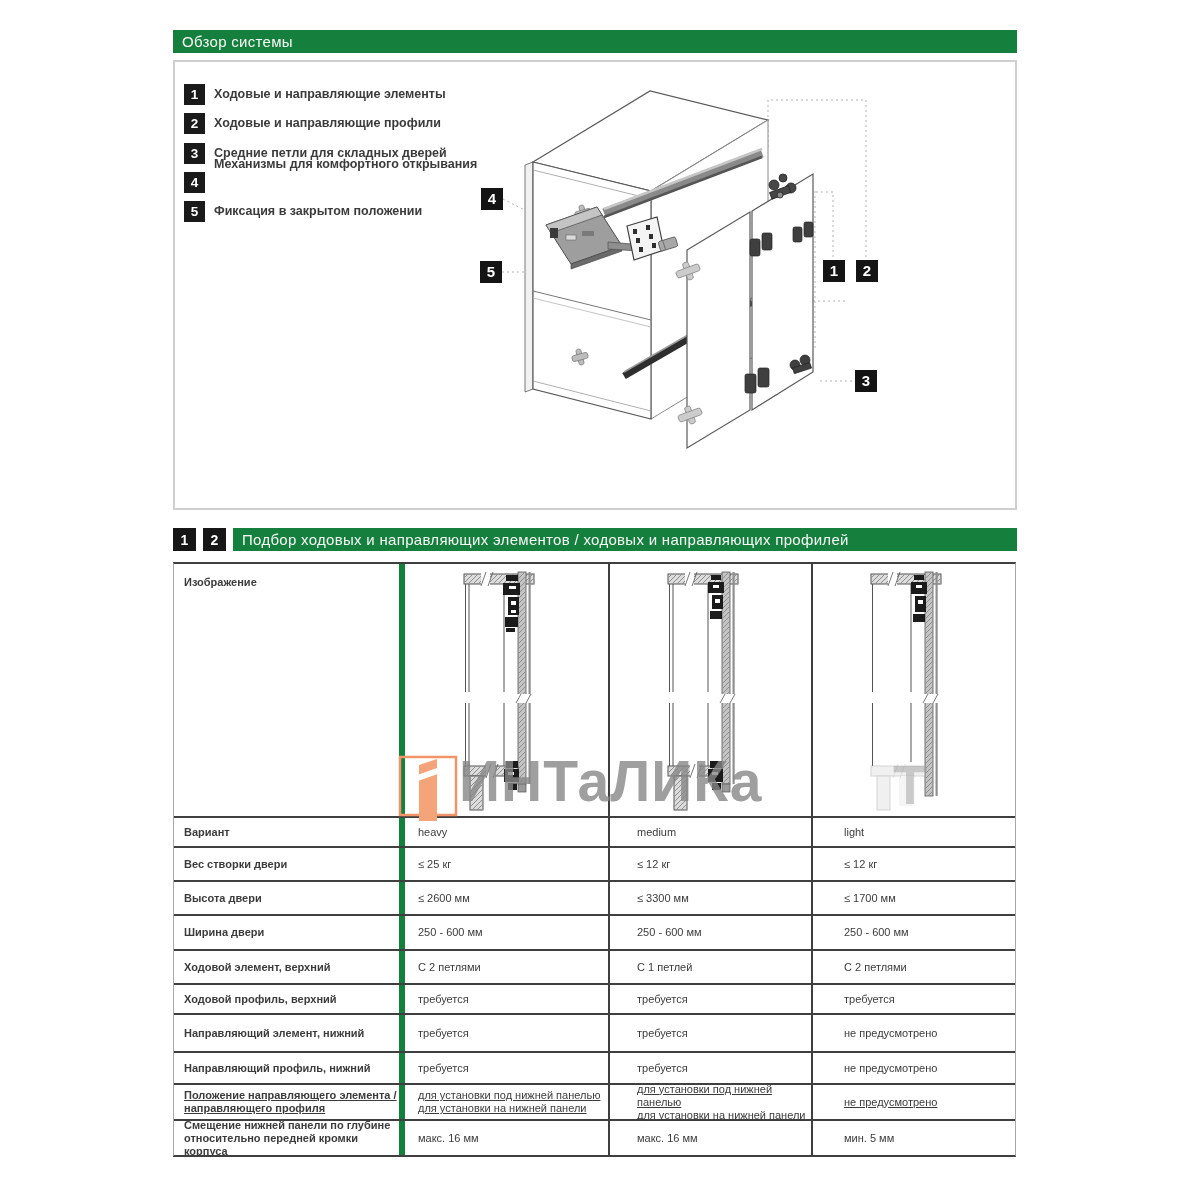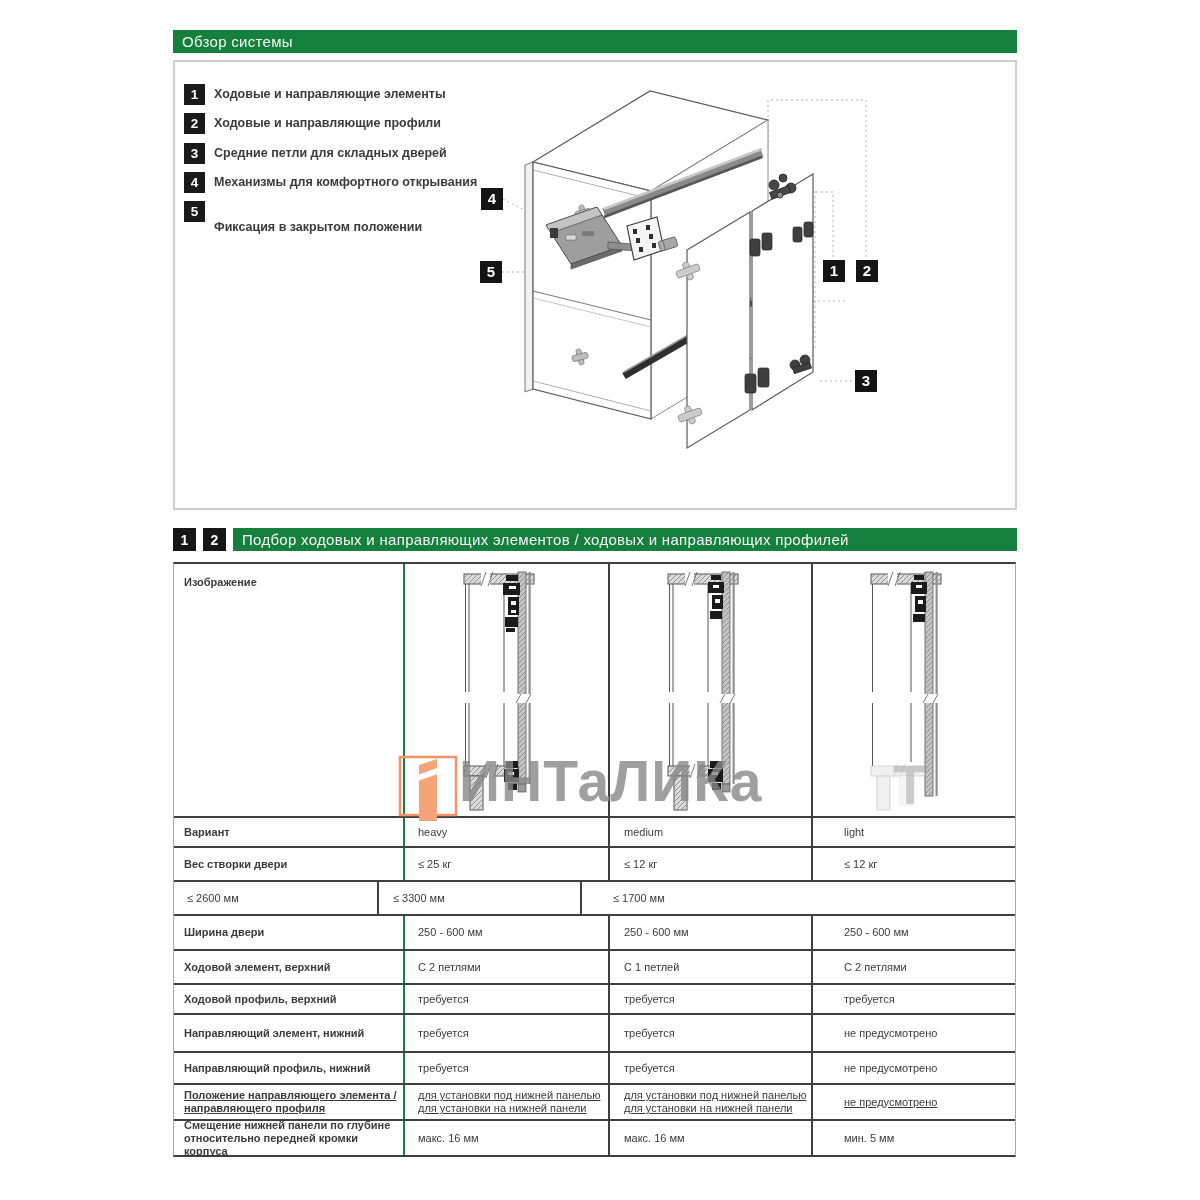--- a/index.html
+++ b/index.html
@@ -15,23 +15,23 @@
   #ov-box{border:2px solid #cfcfcf;}
   .leg-sq{position:absolute;left:9px;width:21px;height:21px;background:#1a1a1a;color:#fff;
           font-weight:bold;font-size:13.5px;display:flex;align-items:center;justify-content:center;}
   .leg-tx{position:absolute;left:39px;height:21px;line-height:21px;font-weight:bold;font-size:12.5px;color:#3b3b3b;white-space:nowrap;}
   
   #tbl{left:173px;top:562px;width:843px;border-top:2px solid #3f3f3f;border-bottom:2px solid #3f3f3f;
        border-left:1px solid #a8a8a8;border-right:1px solid #a8a8a8;box-sizing:border-box;}
   .trow{display:flex;width:100%;border-bottom:2px solid #3f3f3f;box-sizing:border-box;}
   .trow:last-child{border-bottom:none;}
   .tc{box-sizing:border-box;display:flex;flex-direction:column;justify-content:center;font-size:11px;}
-  .lc{width:231px;border-right:2px solid #15803d;padding-left:10px;font-weight:bold;}
+  .lc{width:231px;border-right:6px solid #15803d;padding-left:10px;font-weight:bold;}
   .vc{width:205px;border-right:2px solid #3f3f3f;padding-left:13px;}
-  .vc2{width:203px;border-right:2px solid #3f3f3f;padding-left:14px;}
+  .vc2{width:203px;border-right:2px solid #3f3f3f;padding-left:27px;}
   .vc3{flex:1;border-right:none;padding-left:31px;}
   .tc span{display:block;line-height:13px;}
   .imgrow .tc{justify-content:flex-start;}
   .imgrow .lc{padding-top:12px;}
   .imgrow .vc,.imgrow .vc2,.imgrow .vc3{align-items:center;padding-left:0;}
   .cs{margin-top:6px;}
   
   #wm{pointer-events:none;z-index:6;}
   #wm-text{position:absolute;left:61px;top:-2px;font-size:57px;font-weight:bold;
            color:rgba(135,135,135,.8);letter-spacing:1px;white-space:nowrap;}
@@ -55,23 +55,23 @@
   <div id="ov-box" class="abs" style="left:173px;top:60px;width:840px;height:446px;">
 
     <div>
       <div class="leg-sq" style="top:22px;">1</div>
       <div class="leg-tx" style="top:22px;">Ходовые и направляющие элементы</div>
       <div class="leg-sq" style="top:51px;">2</div>
       <div class="leg-tx" style="top:51px;">Ходовые и направляющие профили</div>
       <div class="leg-sq" style="top:81px;">3</div>
       <div class="leg-tx" style="top:81px;">Средние петли для складных дверей</div>
       <div class="leg-sq" style="top:110px;">4</div>
-      <div class="leg-tx" style="top:110px;">Механизмы для комфортного открывания</div>
+      <div class="leg-tx" style="top:92px;">Механизмы для комфортного открывания</div>
       <div class="leg-sq" style="top:139px;">5</div>
-      <div class="leg-tx" style="top:155px;">Фиксация в закрытом положении</div>
+      <div class="leg-tx" style="top:139px;">Фиксация в закрытом положении</div>
     </div>
 
     <svg class="abs" style="left:295px;top:17px;" width="560" height="440" viewBox="470 80 560 440">
 
       <g stroke="#b3b3b3" stroke-width="1" stroke-dasharray="2 3" fill="none">
         <path d="M503,200 L556,227"></path>
         <path d="M502,273 L682,273"></path>
         <path d="M597,232 L597,293"></path>
         <path d="M833,258 L833,193 L799,193"></path>
         <path d="M866,258 L866,101 L768,101 L768,148"></path>
@@ -332,20 +332,23 @@
           <span>≤ 25 кг</span>
         </div>
       <div class="tc vc2">
           <span>≤ 12 кг</span>
         </div>
       <div class="tc vc3">
           <span>≤ 12 кг</span>
         </div>
     </div>
     <div class="trow" style="height:34px;">
+      <div class="tc lc">
+          <span>Высота двери</span>
+        </div>
       <div class="tc vc">
           <span>≤ 2600 мм</span>
         </div>
       <div class="tc vc2">
           <span>≤ 3300 мм</span>
         </div>
       <div class="tc vc3">
           <span>≤ 1700 мм</span>
         </div>
     </div>

